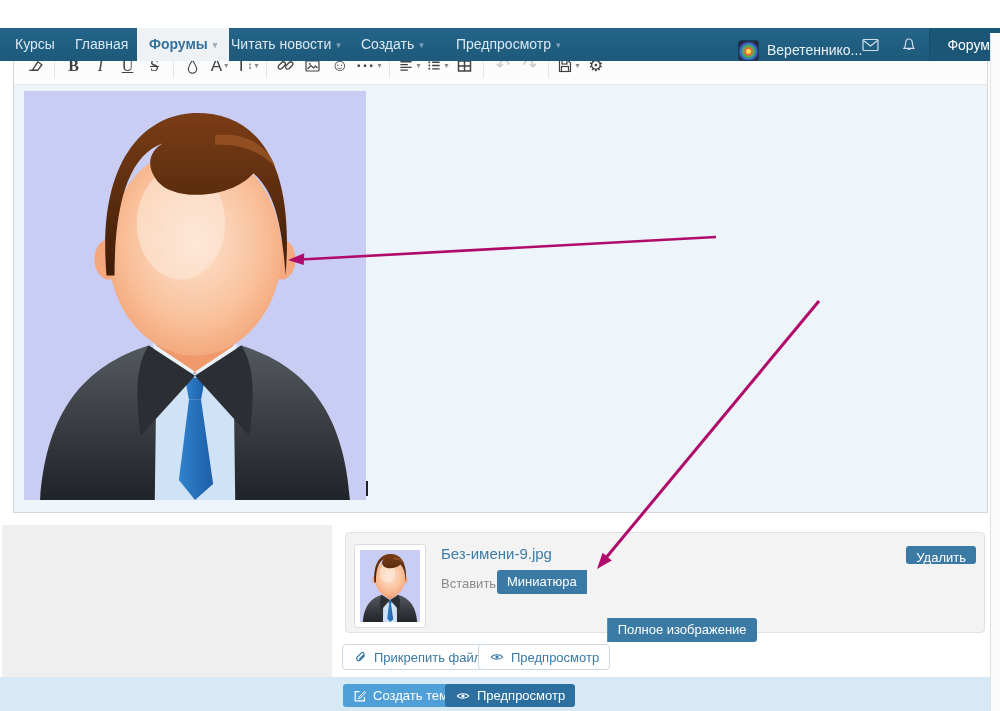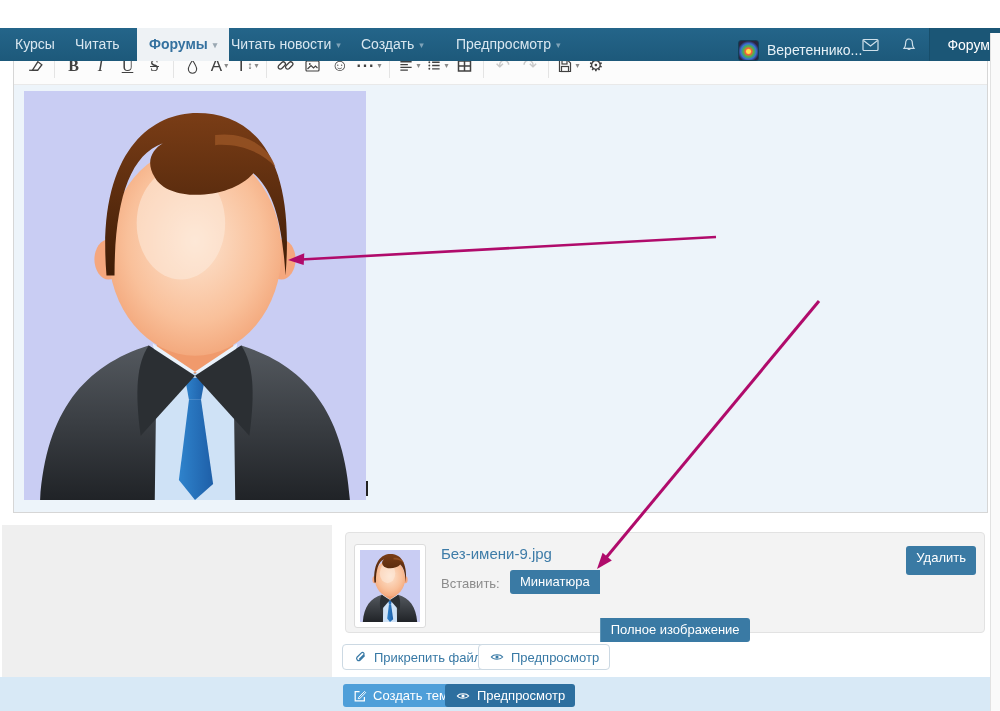--- a/index.html
+++ b/index.html
@@ -59,27 +59,27 @@
   .left-gray { position:absolute; left:2px; top:525px; width:330px; height:152px; background:#efefef; }
 
   .attach-row { position:absolute; left:345px; top:532px; width:640px; height:101px;
                 background:#f3f3f3; border:1px solid #e2e2e2; border-radius:4px; }
   .thumb-box { position:absolute; left:8px; top:11px; width:72px; height:84px; background:#fff;
                border:1px solid #dcdcdc; border-radius:3px; }
   .thumb-img { position:absolute; left:5px; top:5px; width:60px; height:72px; background:#c9cdf3; }
   .thumb-img svg { display:block; width:100%; height:100%; }
   .file-name { position:absolute; left:95px; top:12px; font-size:15px; color:#3e7ca8; cursor:pointer; }
   .insert-label { position:absolute; left:95px; top:40px; font-size:13px; color:#8b8b8b; line-height:22px; }
-  .btn-group { position:absolute; left:164px; top:37px; display:flex; }
+  .btn-group { position:absolute; left:151px; top:37px; display:flex;gap:20px; }
   .grp-btn { background:#3a7aa4; color:#fff; font-size:13px; height:24px; line-height:24px;
              padding:0 10px; cursor:pointer; }
   .grp-btn.first { border-radius:3px 0 0 3px; }
   .grp-btn.last { border-radius:0 3px 3px 0; border-left:1px solid #5d94b6;margin-top:48px; }
   .delete-btn { position:absolute; right:8px; top:13px; background:#3a7aa4; color:#fff; font-size:13px;
-                height:29px; line-height:23px; padding:0 10px; border-radius:3px; cursor:pointer; }
+                height:18px; line-height:23px; padding:0 10px; border-radius:3px; cursor:pointer; }
 
   .outline-btn { position:absolute; height:26px; background:#fff; border:1px solid #ccd9e3;
                  border-radius:4px; color:#3879a5; font-size:13px; display:flex; align-items:center;
                  gap:6px; padding:0 10px; cursor:pointer; }
 
   
   .bottom-bar { position:absolute; left:0; top:677px; width:990px; height:34px; background:#d8e9f6; }
   .bar-btn { position:absolute; top:7px; height:23px; border-radius:3px; color:#fff; font-size:13px;
              display:flex; align-items:center; gap:6px; padding:0 10px; cursor:pointer; }
   .bar-btn.light { background:#4f9fd9; }
@@ -127,21 +127,21 @@
         <path d="M80 143 L90 143 L88 154 L82 154 Z" fill="url(#tieG)"></path>
         <path d="M82 154 L88 154 L94 196 L85 204 L77 194 Z" fill="url(#tieG)"></path>
         <path d="M62 127 L85 142 L58 172 C55 150 56 136 62 127 Z" fill="#2b2f33"></path>
         <path d="M108 127 L85 142 L112 172 C115 150 114 136 108 127 Z" fill="#2b2f33"></path>
       </g>
     </defs>
   </svg>
 
   <div class="nav">
     <span class="nav-item" style="left:15px">Курсы</span>
-    <span class="nav-item" style="left:75px">Читать</span>
+    <span class="nav-item" style="left:75px">Главная</span>
     <span class="nav-item" style="left:231px"><span>Читать новости</span><span class="nav-caret">▾</span></span>
     <span class="nav-item active" style="left:137px"><span>Форумы</span><span class="nav-caret">▾</span></span>
     <span class="nav-item" style="left:361px"><span>Создать</span><span class="nav-caret">▾</span></span>
     <span class="nav-item" style="left:456px"><span>Предпросмотр</span><span class="nav-caret">▾</span></span>
 
     <div class="nav-user" style="left:738px">
       <span class="avatar"></span>
       <span style="margin-left:8px; font-size:14px">Веретеннико...</span>
     </div>
     <span class="nav-item" style="left:862px; display:flex; align-items:center; height:33px">

